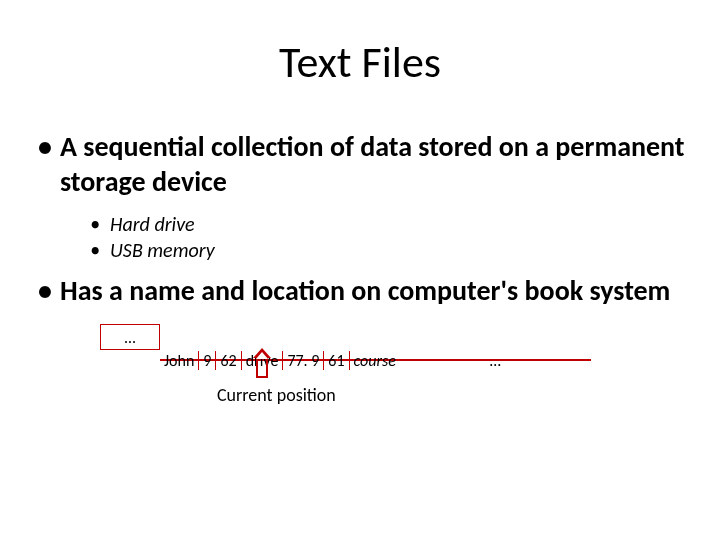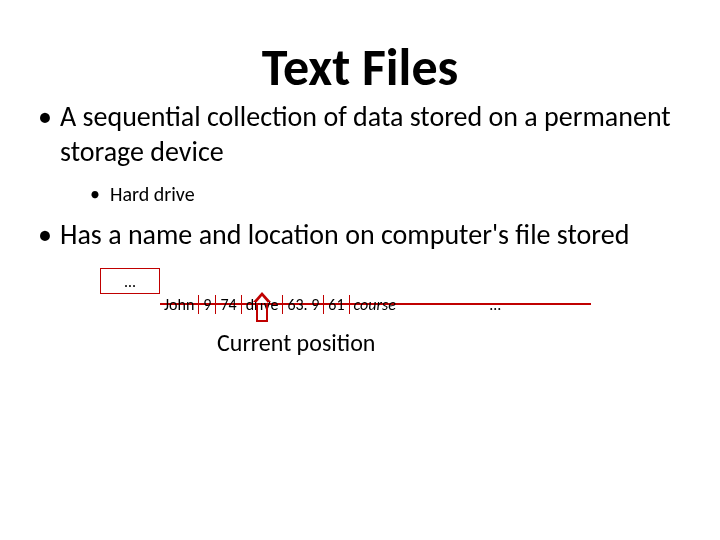--- a/index.html
+++ b/index.html
@@ -7,46 +7,49 @@
     width: 720px;
     height: 540px;
     background: #fff;
     font-family: Calibri, "Segoe UI", sans-serif;
     color: #000;
     position: relative;
     padding: 20px 30px;
   }
   .title {
     text-align: center;
-    font-size: 52px;
-    font-weight: 700;
+    font-size: 44px;
+    font-weight: 400;
     margin-top: 15px;
+    margin-bottom: 40px;
   }
   ul.bullets {
     list-style: none;
     padding-left: 0;
+    font-weight: bold;
   }
   ul.bullets > li {
     font-size: 28px;
     padding-left: 30px;
     position: relative;
     line-height: 1.25;
     margin-bottom: 10px;
   }
   ul.bullets > li::before {
     content: "•";
     position: absolute;
     left: 8px;
     top: 0;
   }
   ul.sub {
     list-style: none;
     padding-left: 60px;
     margin-top: 12px;
     margin-bottom: 10px;
+    font-style: italic;
   }
   ul.sub > li {
     font-size: 20px;
     position: relative;
     padding-left: 20px;
     line-height: 1.3;
   }
   ul.sub > li::before {
     content: "•";
     position: absolute;
@@ -115,49 +118,50 @@
     content: "";
     position: absolute;
     top: -6px;
     left: -2px;
     width: 0; height: 0;
     border-left: 6px solid transparent;
     border-right: 6px solid transparent;
     border-bottom: 7px solid #fff;
   }
   .caption {
-    font-size: 24px;
+    font-size: 18px;
     margin-top: 6px;
     margin-left: -35px;
   }
 </style>
 </head>
 <body>
 
 <h1 class="title">Text Files</h1>
 
 <ul class="bullets">
   <li>A sequential collection of data stored on a permanent storage device</li>
 </ul>
 <ul class="sub">
   <li>Hard drive</li>
+  <li>USB memory</li>
 </ul>
 <ul class="bullets">
-  <li>Has a name and location on computer's file stored</li>
+  <li>Has a name and location on computer's book system</li>
 </ul>
 
 <div class="record-area">
   <div class="record-row">
     <div class="seg dots">…</div>
     <div class="seg group">
       <div class="inner">John</div>
       <div class="inner">9</div>
-      <div class="inner">74</div>
+      <div class="inner">62</div>
       <div class="inner">drive</div>
-      <div class="inner">63. 9</div>
+      <div class="inner">77. 9</div>
       <div class="inner">61</div>
       <div class="inner">course</div>
     </div>
     <div class="seg dots" style="width:190px;">…</div>
   </div>
   <div class="arrow-block">
     <div class="arrow"></div>
     <div class="caption">Current position</div>
   </div>
 </div>

